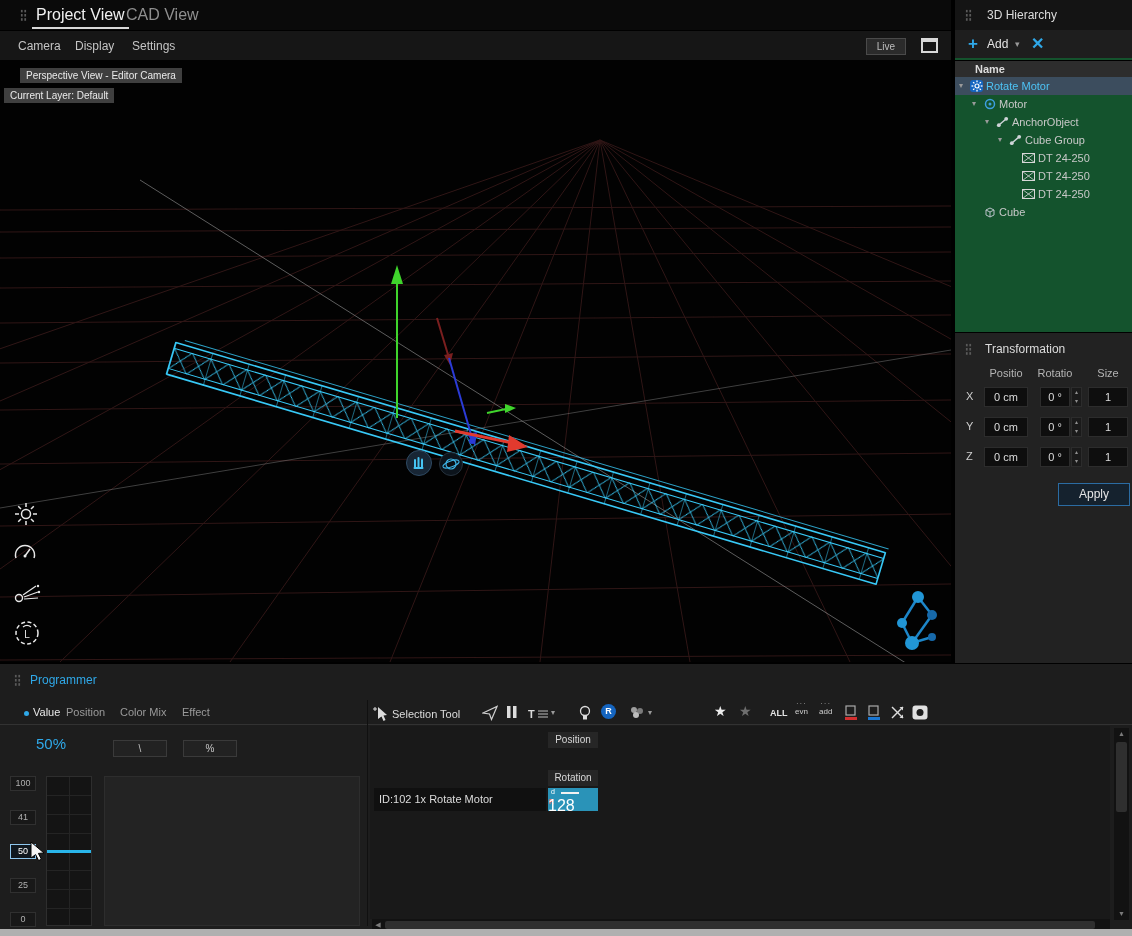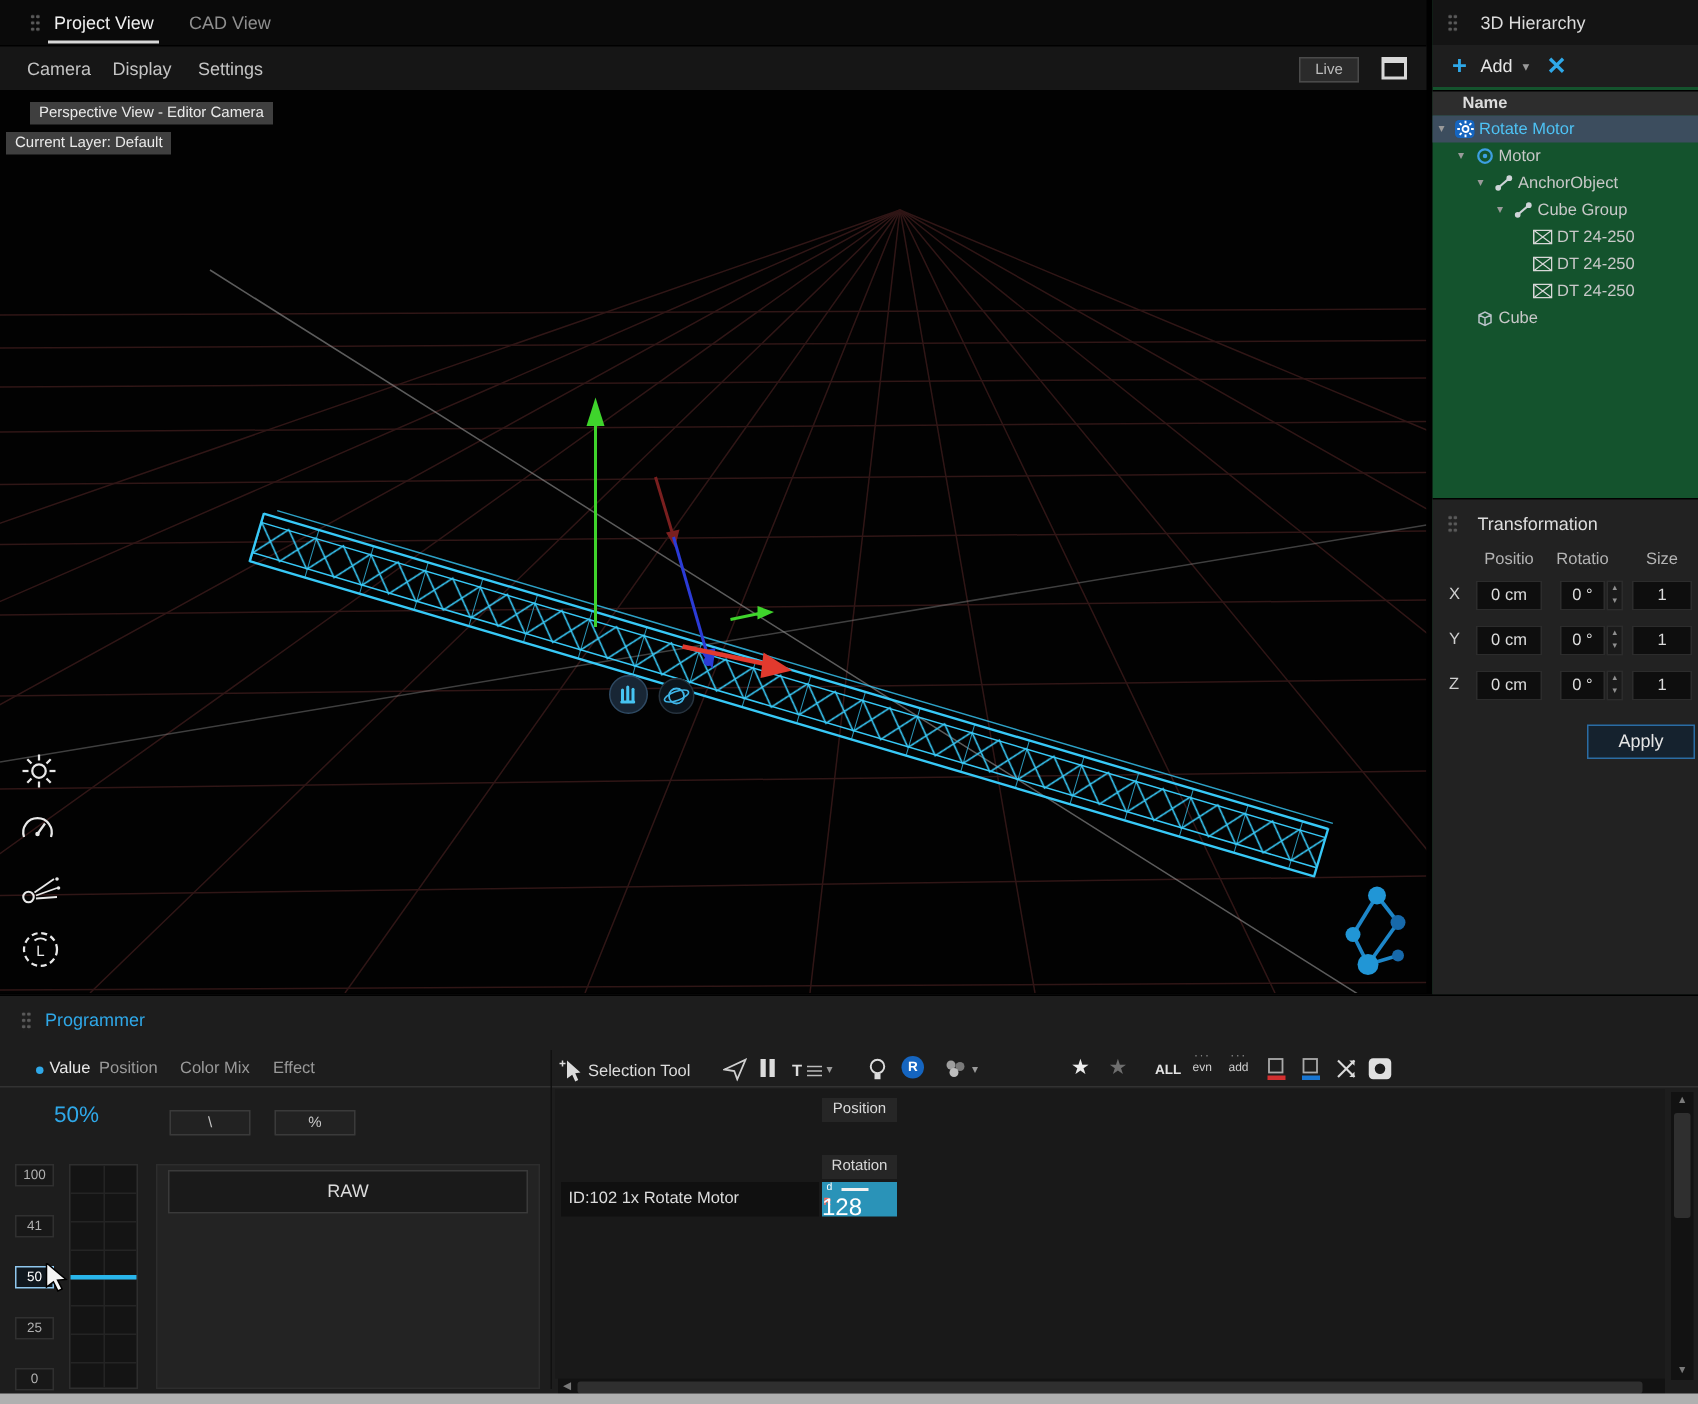--- a/index.html
+++ b/index.html
@@ -5,21 +5,21 @@
   *{margin:0;padding:0;box-sizing:border-box}
   html,body{background:#000}
   .app{position:relative;width:1132px;height:936px;background:#000;overflow:hidden;
        font-family:"Liberation Sans",sans-serif;color:#c8c8c8;font-size:12px}
 
   
   .tabbar{position:absolute;left:0;top:0;width:951px;height:30px;background:#0a0a0a}
   .drag-dots{position:absolute;width:7px;height:13px;
      background-image:radial-gradient(circle,#5a5a5a 1px,transparent 1.3px);
      background-size:3.5px 4.2px}
-  .tab{position:absolute;top:0;height:29px;line-height:30px;font-size:12px;color:#8f8f8f;padding:0 4px;cursor:pointer}
+  .tab{position:absolute;top:0;height:29px;line-height:30px;font-size:16px;color:#8f8f8f;padding:0 4px;cursor:pointer}
   .tab.active{color:#f0f0f0;border-bottom:2px solid #d8d8d8}
   .menubar{position:absolute;left:0;top:30px;width:951px;height:30px;background:#161616;border-top:1px solid #000}
   .menu-item{position:absolute;top:0;height:30px;line-height:30px;font-size:12px;color:#c4c4c4;cursor:pointer}
   .live-btn{position:absolute;left:866px;top:7px;width:40px;height:17px;background:#2b2b2b;border:1px solid #4a4a4a;
      color:#bdbdbd;font-size:10px;text-align:center;line-height:15px;cursor:pointer}
   .maximize-icon{position:absolute;left:921px;top:7px;width:17px;height:15px;border:2px solid #d8d8d8;border-top:4px solid #d8d8d8;cursor:pointer}
 
   
   .viewport{position:absolute;left:0;top:60px;width:951px;height:602px;background:#020202;overflow:hidden;cursor:crosshair}
   .vp-label{position:absolute;background:#3f3f3f;color:#eaeaea;font-size:10px;padding:2px 6px;white-space:nowrap}
@@ -452,21 +452,20 @@
       <div class="level"></div>
     </div>
 
     <span class="cursor-overlay">
       <svg width="16" height="21">
           <polygon points="1,0 1,16 5.6,12.6 8.6,18.6 11.4,17.2 8.4,11.4 14,11" fill="#f5f5f5" stroke="#000" stroke-width="1"></polygon>
         </svg>
     </span>
 
     <div class="attr-panel">
-      <div class="attr-btn" style="top:3px">RAW</div>
     </div>
 
     <span class="tb-icon" style="left:372px">
       <svg width="17" height="17">
           <polygon points="6,2 6,14 9.5,11.5 11.5,16 13.5,15 11.5,10.5 15,10" fill="#dcdcdc"></polygon>
           <path d="M1,4 h4 M3,2 v4" stroke="#dcdcdc" stroke-width="1"></path>
         </svg>
     </span>
     <span class="tb-label" style="left:392px">Selection Tool</span>
     <span class="tb-icon" style="left:482px">

